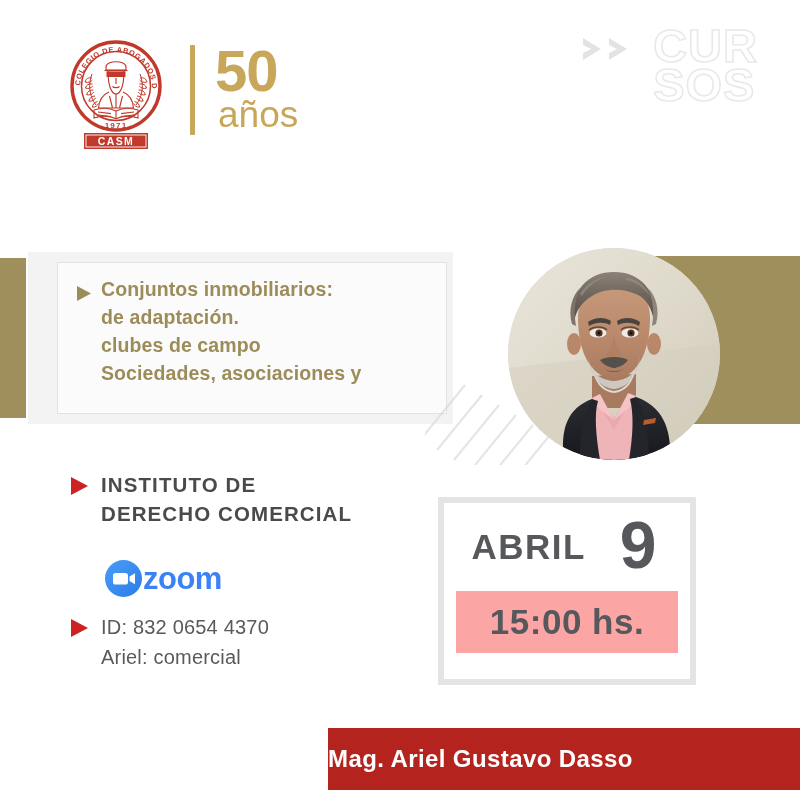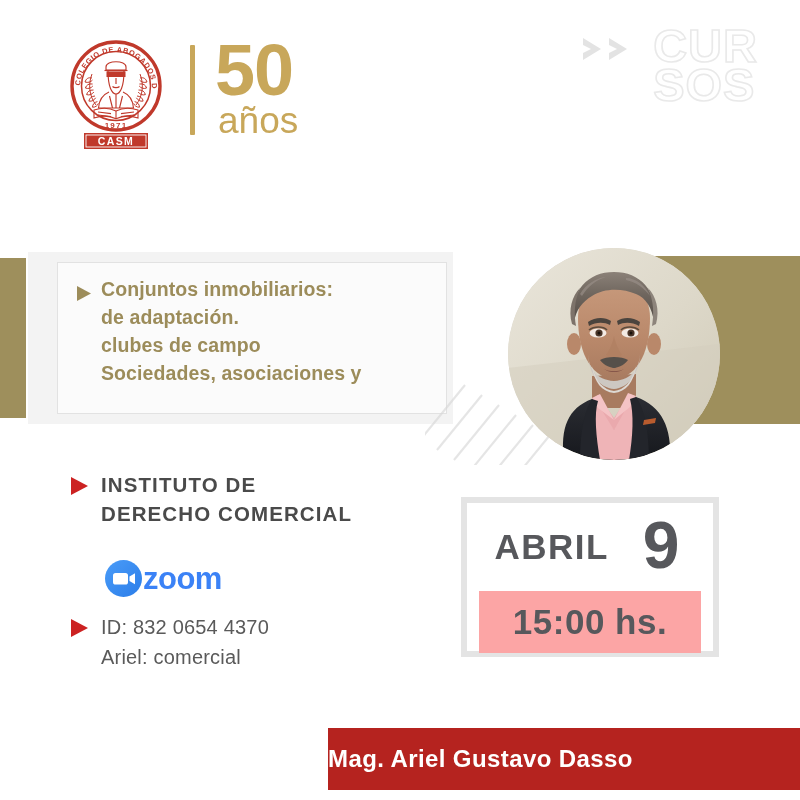--- a/index.html
+++ b/index.html
@@ -13,21 +13,21 @@
 
   
   .header{position:absolute;left:0;top:0;width:800px;height:180px;}
 
   .logo-seal{position:absolute;left:64px;top:34px;width:104px;height:118px;}
   .logo-seal svg{display:block;width:104px;height:118px;}
 
   .anniv{position:absolute;left:190px;top:40px;height:100px;display:flex;align-items:center;}
   .anniv-rule{width:5px;height:90px;background:#c8a75a;margin-right:20px;border-radius:1px;}
   .anniv-text{display:flex;flex-direction:column;line-height:1;}
-  .anniv-50{font-size:72px;font-weight:700;color:#c8a75a;letter-spacing:-1px;line-height:0.82;}
+  .anniv-50{font-size:58px;font-weight:700;color:#c8a75a;letter-spacing:-1px;line-height:0.82;}
   .anniv-anos{font-size:37px;font-weight:400;color:#c8a75a;letter-spacing:0px;margin-top:2px;margin-left:3px;line-height:1;}
 
   .cursos-wrap{position:absolute;right:42px;top:26px;display:flex;align-items:flex-start;}
   .chev{margin-top:10px;margin-right:14px;}
   .cursos{display:flex;flex-direction:column;line-height:0.84;}
   .cursos span{
     font-size:47px;font-weight:700;letter-spacing:1px;
     color:transparent;
     -webkit-text-stroke:1.6px #e9e9e9;
     text-shadow:none;
@@ -70,22 +70,22 @@
   .zoom-logo{position:absolute;left:105px;top:560px;display:flex;align-items:center;}
   .zoom-mark{width:37px;height:37px;flex:0 0 auto;}
   .zoom-word{font-size:31px;font-weight:700;color:#3b82f6;letter-spacing:-0.5px;margin-left:1px;line-height:1;}
 
   .zoom-info{position:absolute;left:70px;top:612px;display:flex;}
   .zoom-info .bullet{margin-right:12px;margin-top:6px;flex:0 0 auto;}
   .zoom-info-text{font-size:20px;font-weight:400;color:#5a5a5a;line-height:1.5;letter-spacing:0.2px;}
 
   
   .datebox{
-    position:absolute;left:438px;top:497px;width:258px;height:160px;
-    background:#ffffff;border:6px solid #e4e4e4;box-sizing:border-box;margin-left:23px;
+    position:absolute;left:438px;top:497px;width:258px;height:188px;
+    background:#ffffff;border:6px solid #e4e4e4;box-sizing:border-box;
   }
   .date-row{display:flex;align-items:center;justify-content:center;height:88px;padding:0 16px 0 10px;}
   .date-month{font-size:35px;font-weight:700;color:#57585c;letter-spacing:1.5px;}
   .date-day{font-size:66px;font-weight:700;color:#57585c;line-height:1;margin-left:34px;margin-top:-4px;}
   .date-time{
     margin:0 12px;height:62px;background:#fca5a5;
     display:flex;align-items:center;justify-content:center;
   }
   .date-time span{font-size:35px;font-weight:700;color:#57585c;letter-spacing:0.5px;}
 

